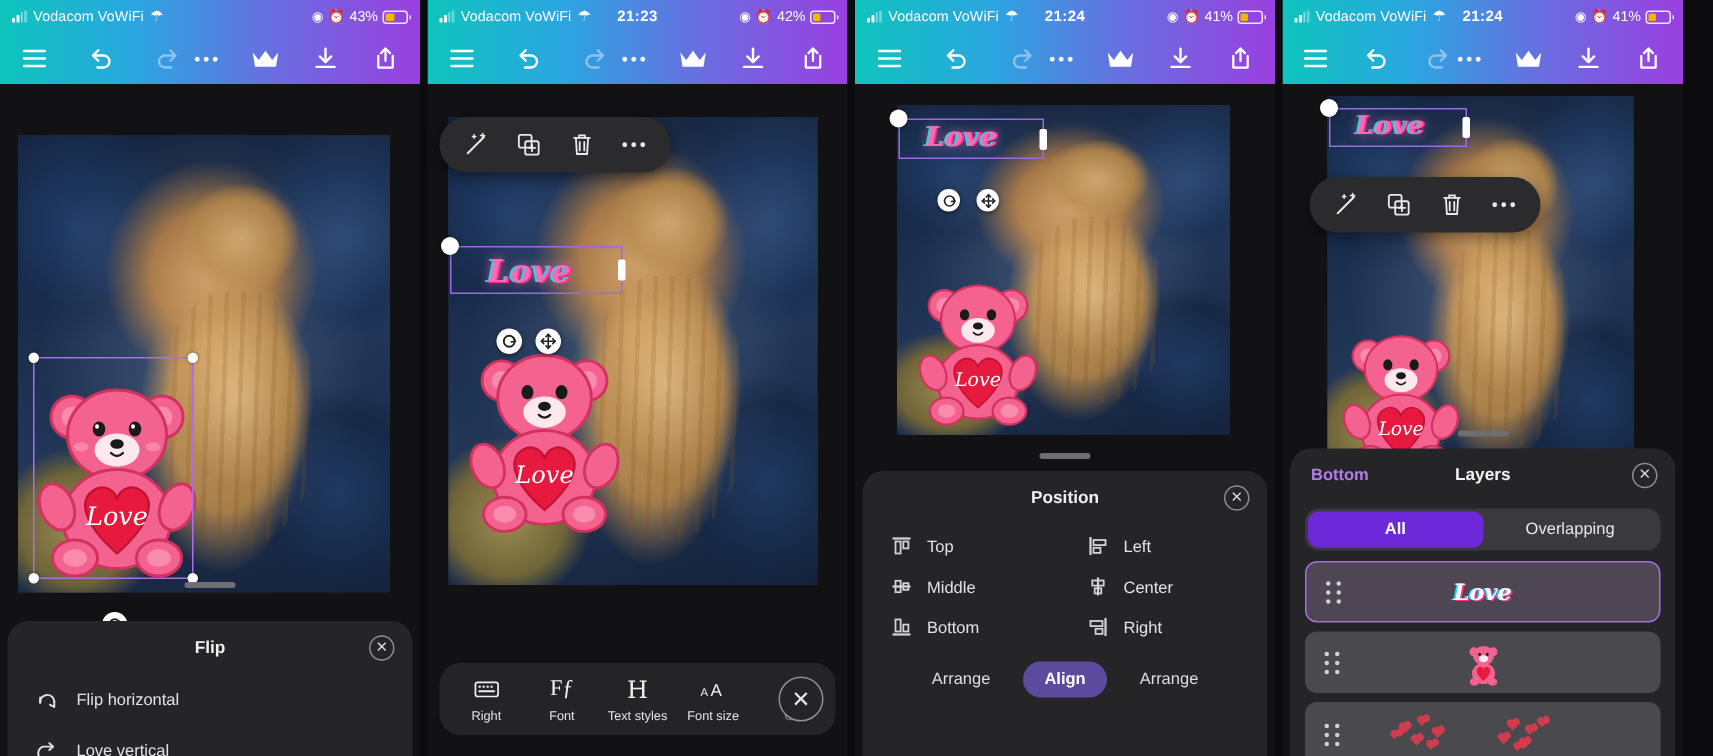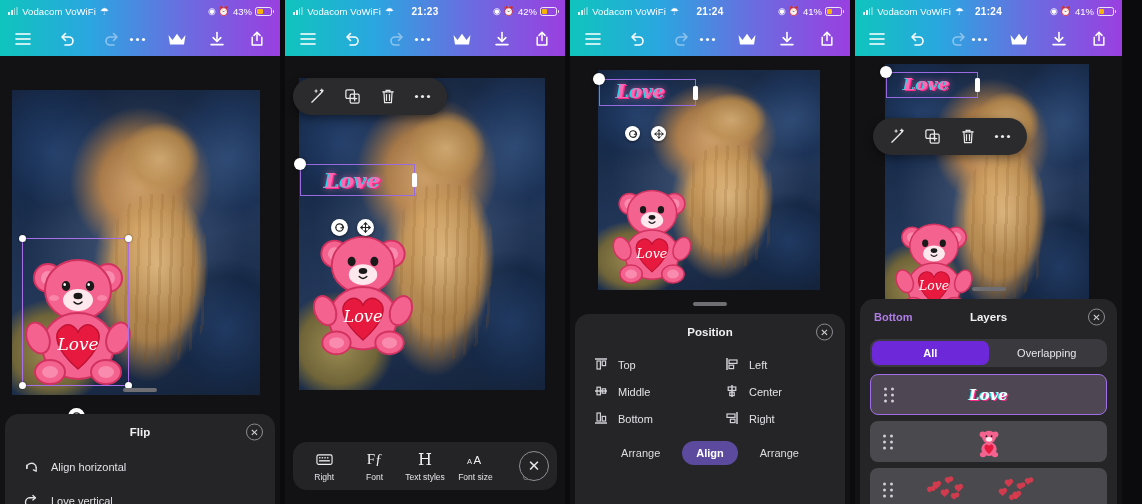--- a/index.html
+++ b/index.html
@@ -412,21 +412,21 @@
       <div class="flip-row">
         <span class="fi">
           <svg width="15" height="15" viewBox="0 0 16 16">
               <g fill="none" stroke="#e2e2e6" stroke-width="1.4" stroke-linecap="round" stroke-linejoin="round">
                 <path d="M3 9 A5 5 0 0 1 13 8"></path>
                 <path d="M13 8 L13 12 M13 12 L10 10.5"></path>
                 <path d="M3 9 L3 5.4"></path>
               </g>
             </svg>
         </span>
-        <span>Align horizontal</span>
+        <span>Flip horizontal</span>
       </div>
       <div class="flip-row">
         <span class="fi">
           <svg width="15" height="15" viewBox="0 0 16 16">
               <g fill="none" stroke="#e2e2e6" stroke-width="1.4" stroke-linecap="round" stroke-linejoin="round">
                 <path d="M4 13 A5 5 0 0 1 5 4 L12 4"></path>
                 <path d="M9.5 1.6 L12.2 4 L9.5 6.4"></path>
               </g>
             </svg>
         </span>

